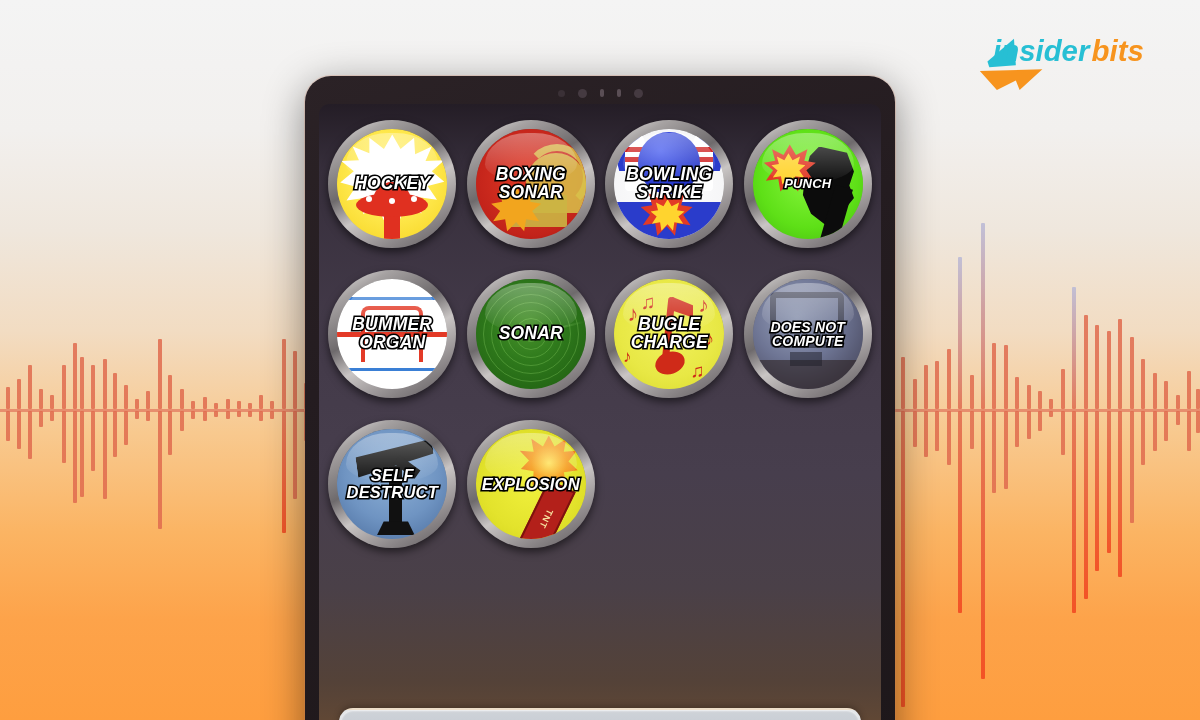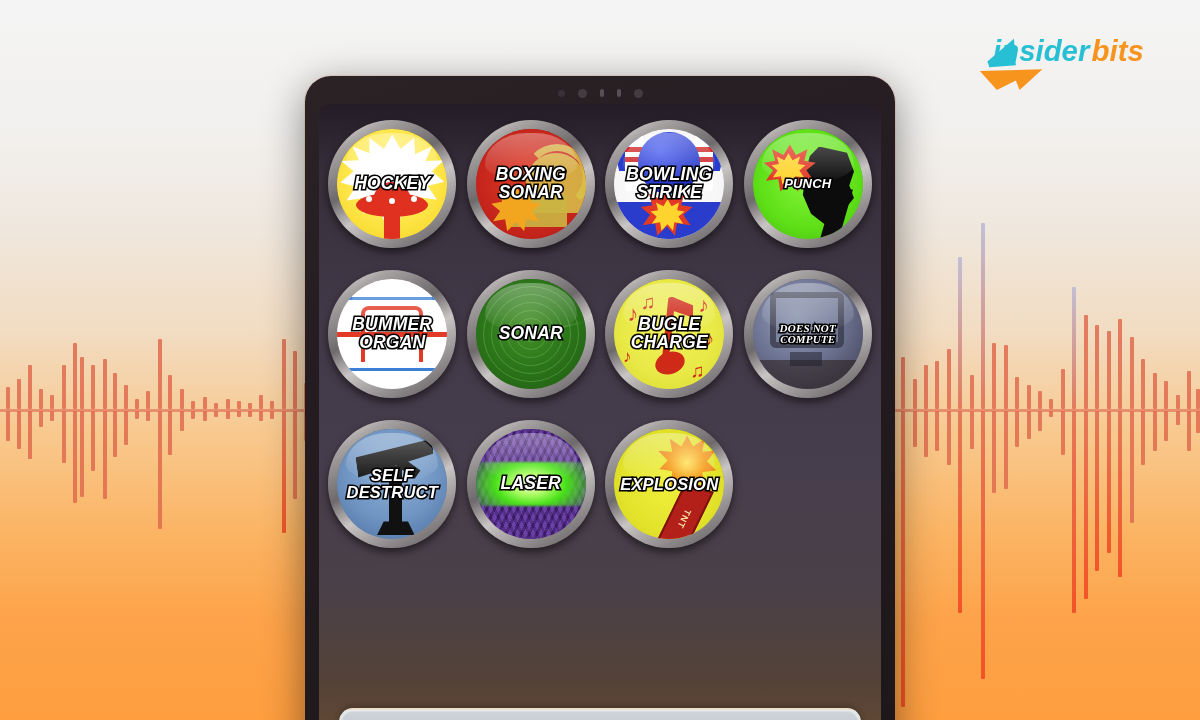--- a/index.html
+++ b/index.html
@@ -91,21 +91,21 @@
     color:#fff; line-height:1.02;
     letter-spacing:.2px;
     text-align:center;
     -webkit-text-stroke:3.2px #000;
     paint-order:stroke fill;
     text-shadow:0 1px 0 #000;
     pointer-events:none;
     z-index:3;
   }
   .pad-label span { display:block; }
-  .fs-15 { font-size:11px;font-family:Liberation Serif, serif; }
+  .fs-15 { font-size:14px; }
   .fs-16 { font-size:16.5px; }
   .fs-17 { font-size:17.5px; }
   .fs-18 { font-size:13px; }
 
   
   .art-powerup   { background:radial-gradient(circle at 50% 42%, #fff6a8 0%, #ffe94e 48%, #f5d21f 100%); }
   .art-boxing    { background:radial-gradient(circle at 50% 45%, #e23a26 0%, #c2231a 70%, #8d130f 100%); }
   .art-bowling   { background:radial-gradient(circle at 50% 50%, #ffffff 0%, #f2f2f4 100%); }
   .art-punch     { background:radial-gradient(circle at 50% 45%, #86f53c 0%, #5ee017 60%, #45b80f 100%); }
   .art-hockey    { background:linear-gradient(to bottom,#fff 0%,#fff 100%); }
@@ -708,32 +708,20 @@
             </div>
             <div class="pad-gloss"></div>
             <div class="pad-label fs-16">
               <span>SELF</span>
               <span>DESTRUCT</span>
             </div>
           </div>
         </div>
         <div class="pad">
           <div class="pad-inner">
-            <div class="pad-art art-laser">
-              <div class="laser-mesh"></div>
-              <div class="laser-beam"></div>
-            </div>
-            <div class="pad-gloss"></div>
-            <div class="pad-label fs-17">
-              <span>LASER</span>
-            </div>
-          </div>
-        </div>
-        <div class="pad">
-          <div class="pad-inner">
             <div class="pad-art art-explosion">
               <div class="tnt">
                 <b>TNT</b>
               </div>
               <div class="boom"></div>
             </div>
             <div class="pad-gloss"></div>
             <div class="pad-label fs-16">
               <span>EXPLOSION</span>
             </div>

